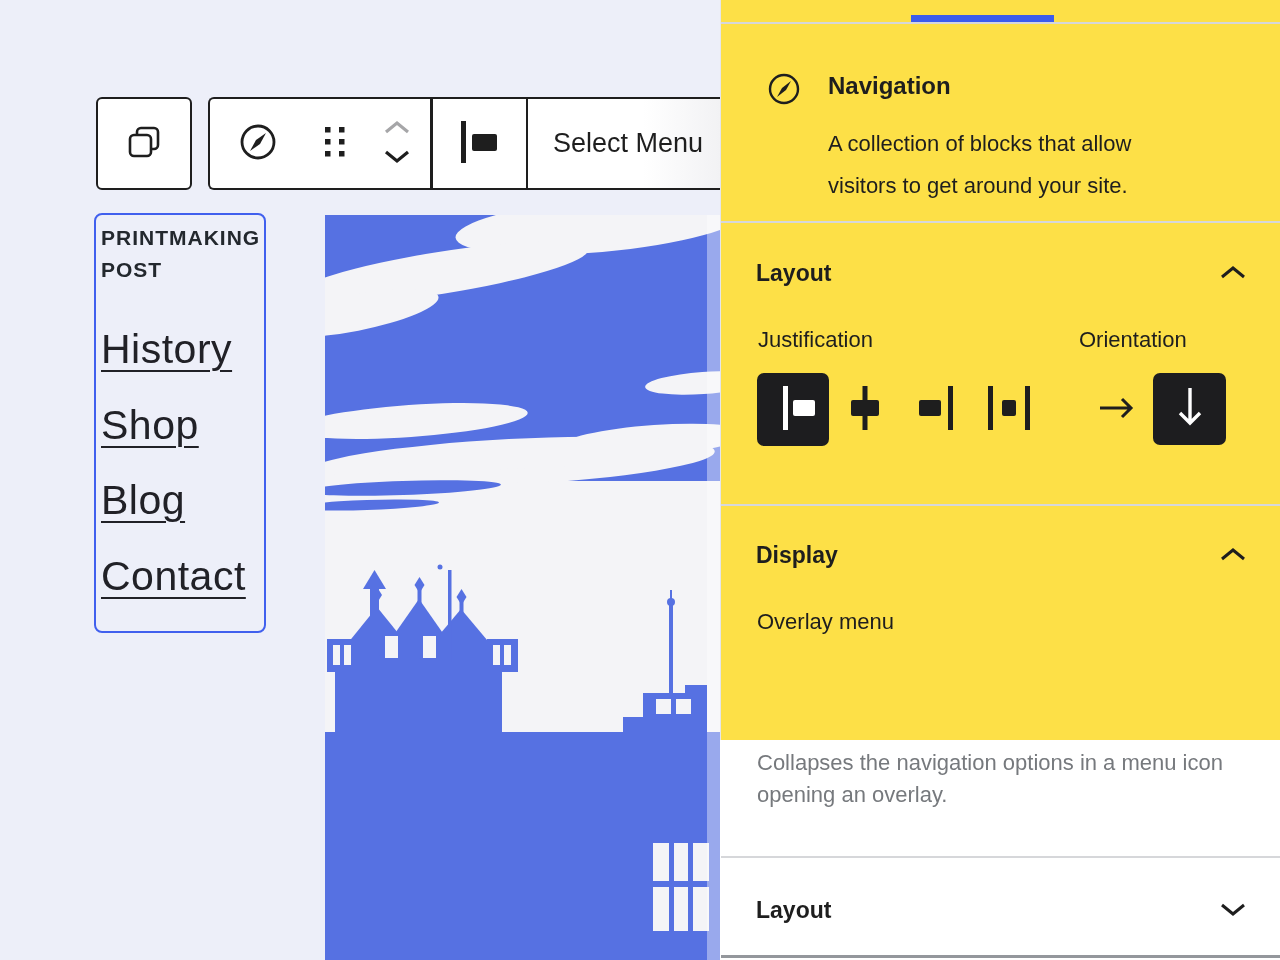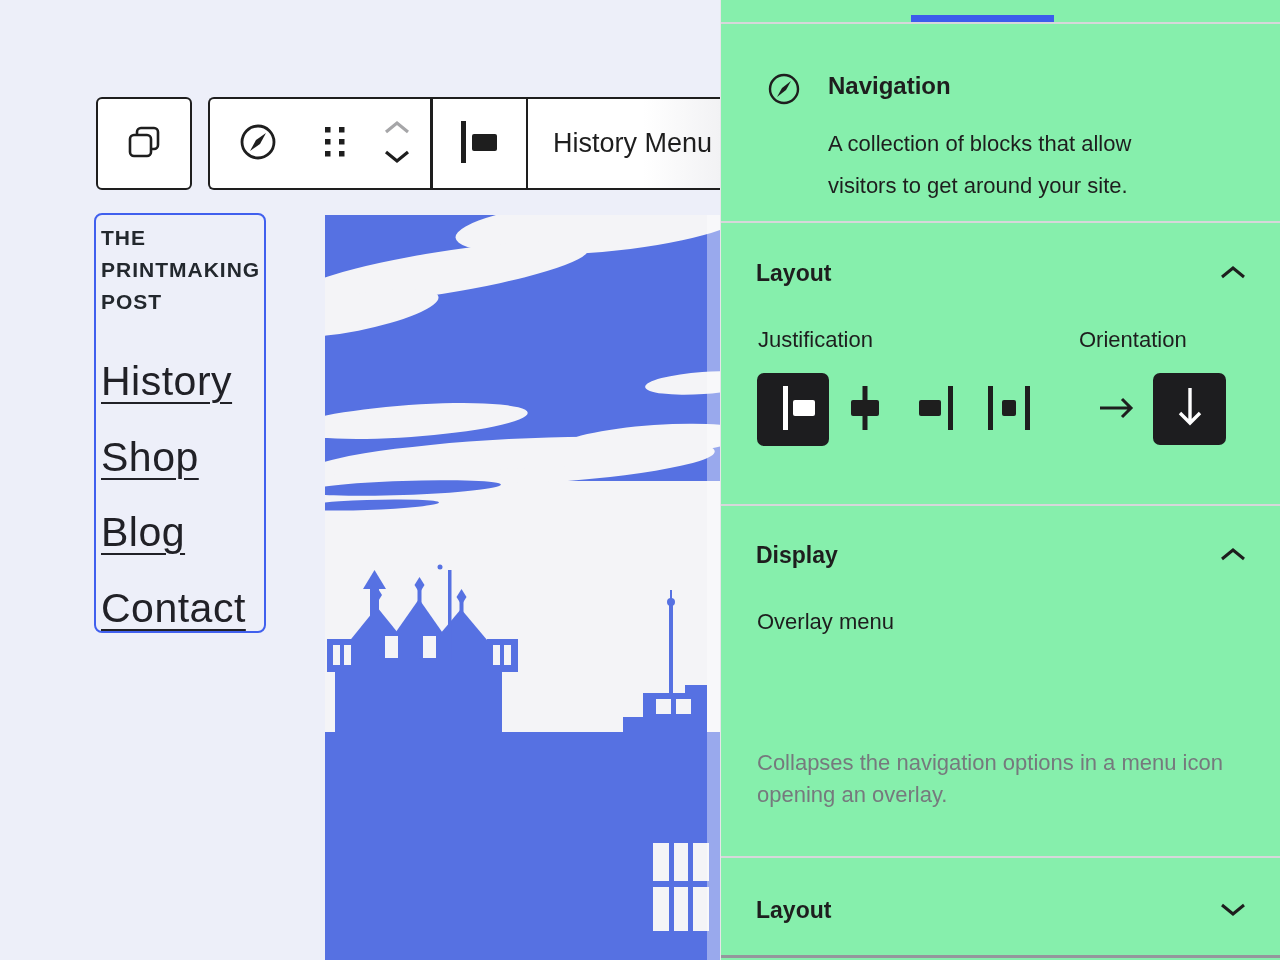--- a/index.html
+++ b/index.html
@@ -27,21 +27,21 @@
     border:2.5px solid #4160ee;border-radius:8px;box-sizing:border-box;
     padding:7px 0 0 5px;}
   .site-title{font-weight:bold;font-size:21px;line-height:32px;letter-spacing:1px;color:#23282e;}
   .nav-links{margin-top:26px;}
   .nav-link{font-size:41px;line-height:75.5px;color:#212127;letter-spacing:0.5px;
     text-decoration:underline;text-decoration-thickness:2px;text-underline-offset:7px;cursor:pointer;}
 
   .artwork{position:absolute;left:325px;top:215px;width:395px;height:745px;}
 
   
-  .sidebar{position:absolute;left:720px;top:0;width:560px;height:960px;background:#86efac;
+  .sidebar{position:absolute;left:720px;top:0;width:560px;height:740px;background:#fde047;
     border-left:1px solid #e6e6e9;box-sizing:border-box;}
   .tab-indicator{position:absolute;left:190px;top:15px;width:143px;height:9px;background:#3c5cec;}
   .divider{position:absolute;left:0;width:560px;height:2px;background:#d6d7da;}
   .divider-bottom{position:absolute;left:0;width:560px;height:3px;background:#94979c;}
 
   .card-icon{position:absolute;left:45px;top:71px;}
   .card-title{position:absolute;left:107px;top:72px;font-size:24px;font-weight:bold;}
   .card-desc{position:absolute;left:107px;top:123px;width:372px;font-size:22px;line-height:42px;color:#1e1e1e;}
 
   .panel-title{position:absolute;left:35px;font-size:23px;font-weight:bold;text-align:right;}
@@ -113,27 +113,26 @@
       <div class="tb-cell" style="width:93px">
         <span>
           <svg width="42" height="50" viewBox="0 0 42 50">
             <rect x="3" y="4" width="5" height="42" fill="#1e1e1e"></rect>
             <rect x="14" y="17" width="25" height="17" rx="2" fill="#1e1e1e"></rect>
           </svg>
         </span>
       </div>
       <div class="tb-sep"></div>
       <div class="tb-selectmenu">
-        <span>History Menu</span>
+        <span>Select Menu</span>
       </div>
     </div>
 
     <div class="nav-block">
       <div class="site-title">
-        <div>THE</div>
         <div>PRINTMAKING</div>
         <div>POST</div>
       </div>
       <div class="nav-links">
         <div class="nav-link">History</div>
         <div class="nav-link">Shop</div>
         <div class="nav-link">Blog</div>
         <div class="nav-link">Contact</div>
       </div>
     </div>

